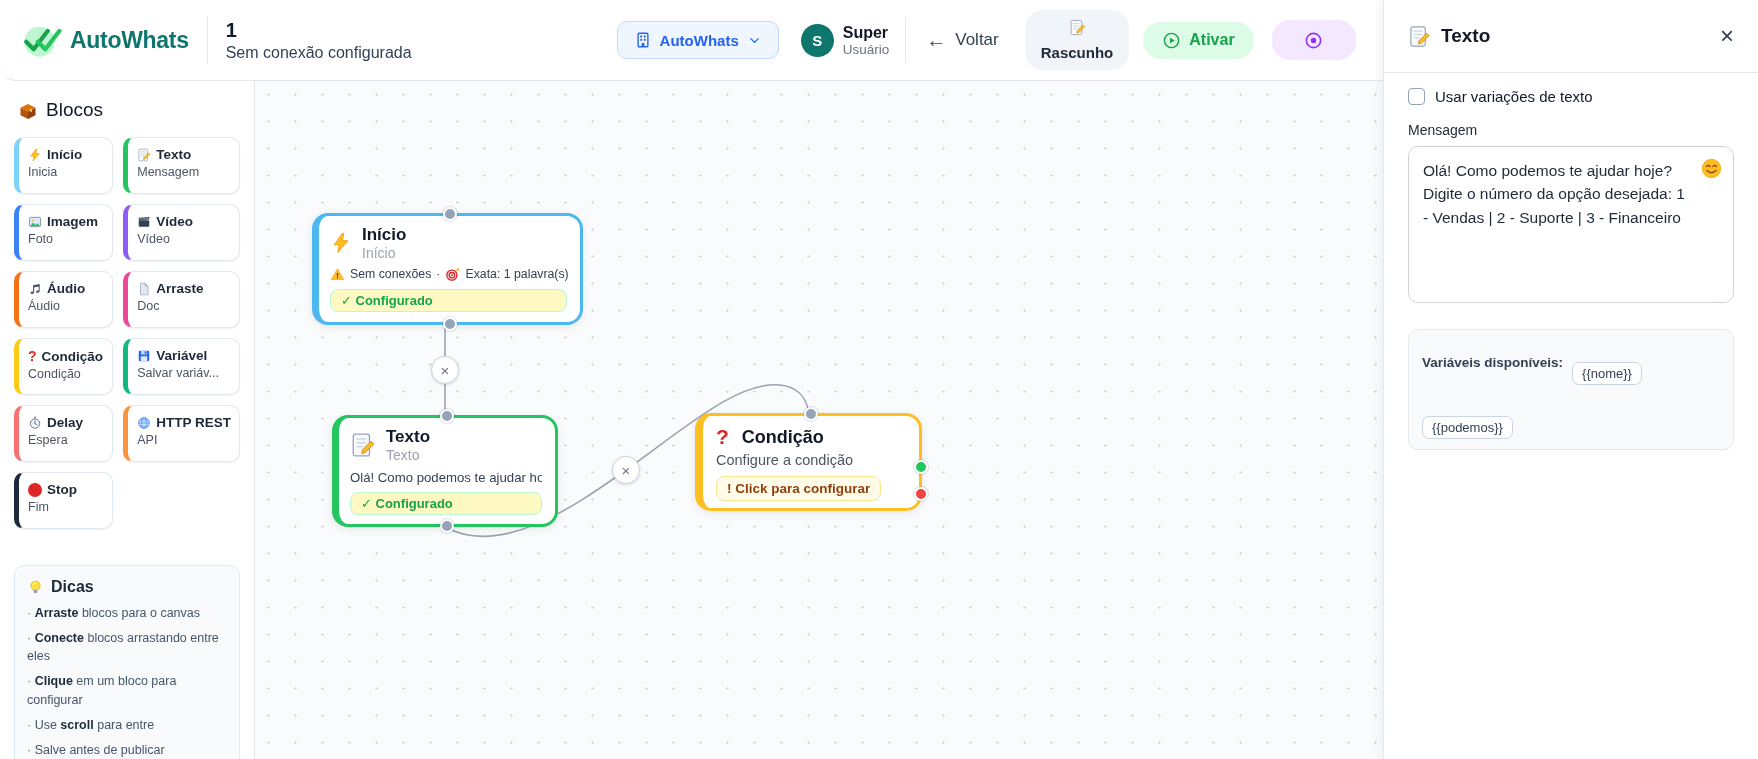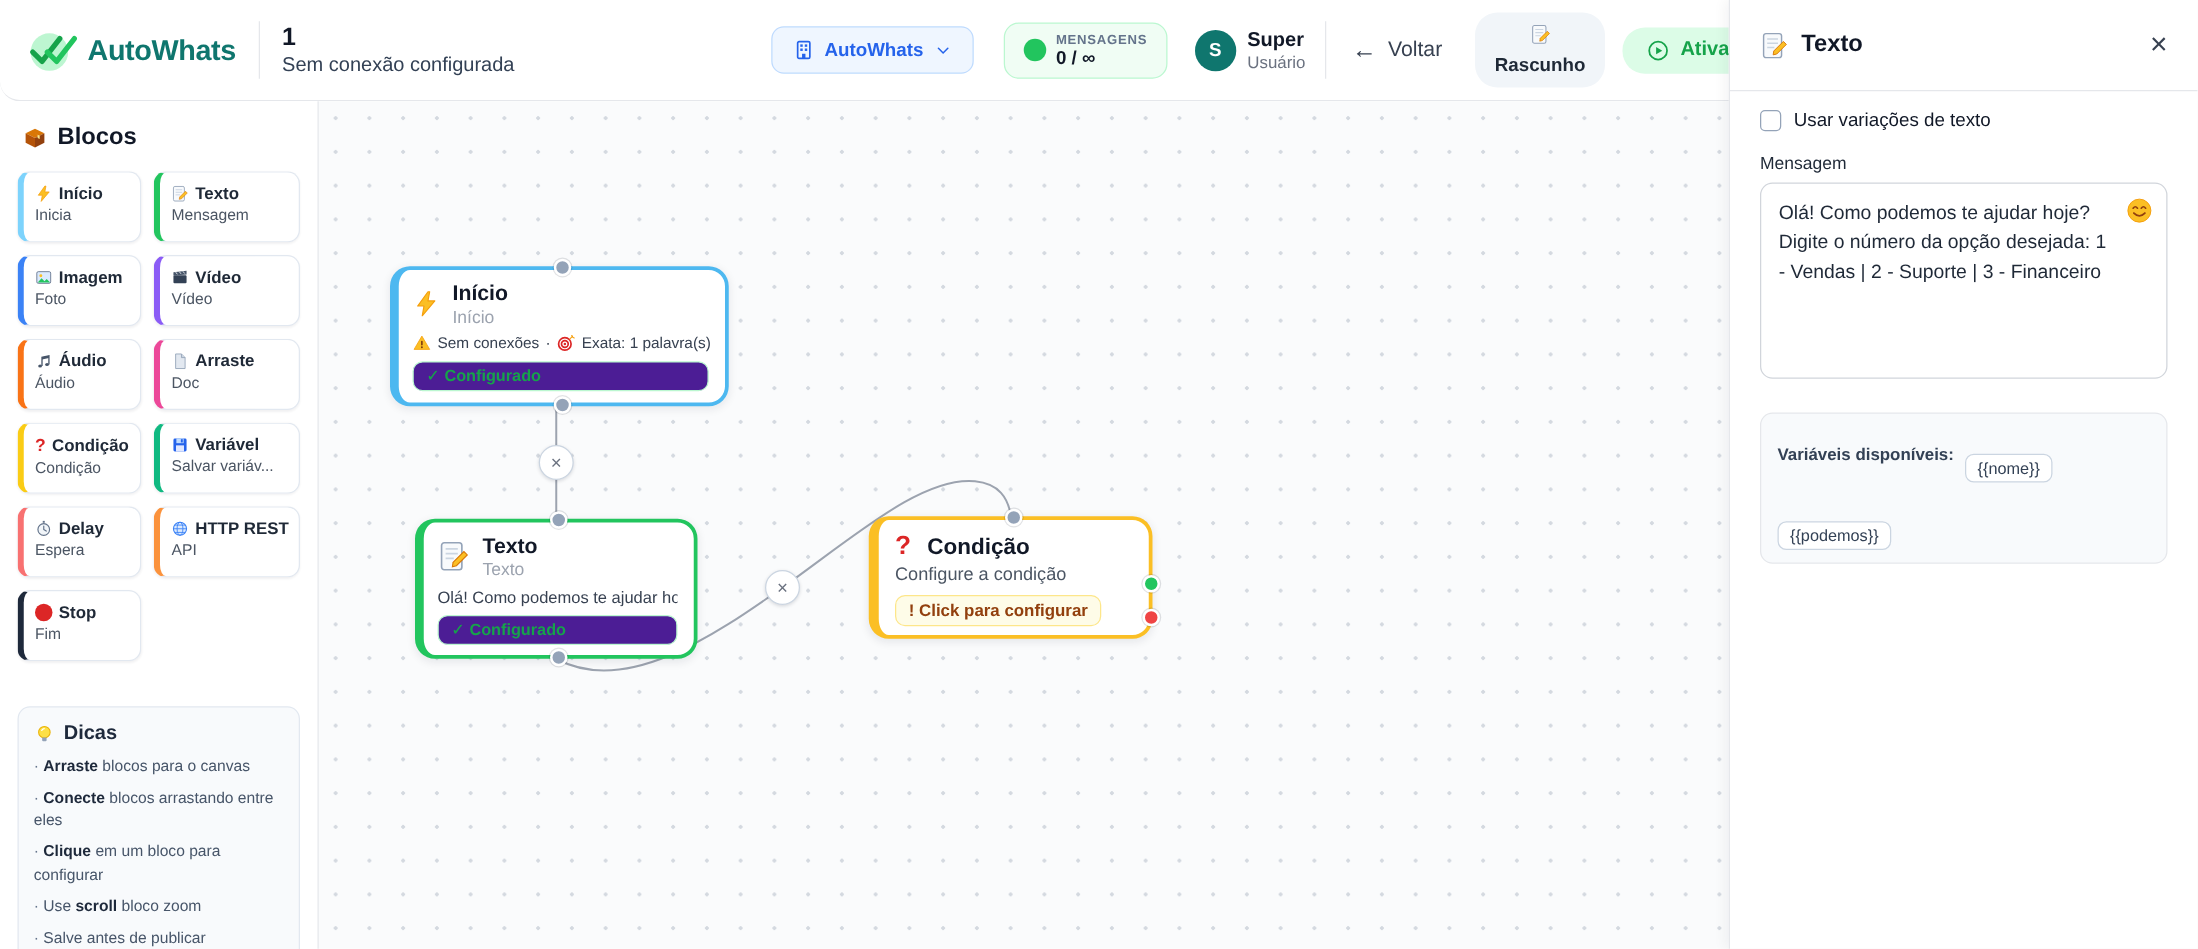--- a/index.html
+++ b/index.html
@@ -28,21 +28,21 @@
   .user-role { font-size:13.5px; color:#6b7280; }
   .back { display:flex; align-items:center; gap:9px; margin-left:20px; font-size:17px; color:#374151; cursor:pointer; flex:none;}
   .back-arrow { font-size:20px; line-height:1; }
   .draft-pill { margin-left:26px; background:#f1f5f9; border-radius:18px; color:#1f2937; font-weight:700;flex-direction:column; }
   .activate-pill { margin-left:14px; background:#dcfce7; border-radius:18px; color:#16a34a; font-weight:700; font-size:16px; padding:9px 19px;}
   .preview-pill { margin-left:18px; background:#f3e8ff; border-radius:18px; color:#9333ea; width:84px; height:40px; justify-content:center;}
 
   
   .sidebar { position:absolute; top:81px; left:0; width:255px; bottom:0; background:#fff;
     border-right:1px solid #e5e7eb; padding:18px 14px; z-index:4; }
-  .sb-title { display:flex; align-items:center; gap:8px; font-size:19px; font-weight:700; margin:0 0 16px 4px; }
+  .sb-title { display:flex; align-items:flex-end; gap:8px; font-size:19px; font-weight:400; margin:0 0 16px 4px; }
   .blocks { display:grid; grid-template-columns:1fr 1fr; gap:10px; }
   .block { --accent:#ccc; background:#fff; border:1px solid #e2e8f0; border-left:5px solid var(--accent);
     border-radius:10px; padding:9px 8px 8px 9px; min-height:57px; cursor:grab;
     box-shadow:0 1px 2px rgba(15,23,42,.06); }
   .block-title { display:flex; align-items:center; gap:5px; font-size:13.5px; font-weight:700; color:#1f2937; white-space:nowrap;}
   .block-sub { font-size:12.5px; color:#4b5563; margin-top:3px; white-space:nowrap; overflow:hidden; }
   .qmark { color:#dc2626; font-weight:800; font-size:14px; }
   .stop-dot { width:14px; height:14px; border-radius:50%; background:#dc2626; display:inline-block; }
   .tips { margin-top:36px; background:#f8fafc; border:1px solid #e2e8f0; border-radius:10px; padding:12px 12px 14px; }
   .tips-title { display:flex; align-items:center; gap:7px; font-size:16px; font-weight:800; color:#1e293b; margin-bottom:8px; }
@@ -55,21 +55,21 @@
     background-image:radial-gradient(circle,#d4d9e0 1.3px,transparent 1.4px); background-size:27px 27px; z-index:1;}
   .edges { position:absolute; inset:0; pointer-events:none; }
   .node { position:absolute; background:#fff; border-radius:16px; box-shadow:0 2px 8px rgba(15,23,42,.09); cursor:pointer;}
   .node-inicio { left:57px; top:132px; width:271px; height:112px; border:3px solid #4db8f0; border-left-width:7px; padding:9px 13px 10px 11px;}
   .node-texto  { left:77px; top:334px; width:226px; height:112px; border:3px solid #22c55e; border-left-width:7px; padding:9px 13px 10px 11px;}
   .node-cond   { left:440px; top:332px; width:227px; height:98px; border:3px solid #fbbf24; border-left-width:8px; padding:9px 13px 10px 13px;}
   .node-head { display:flex; align-items:center; gap:10px; }
   .node-title { font-size:17px; font-weight:800; color:#111827; line-height:1.15;}
   .node-sub { font-size:14px; color:#9ca3af; }
   .node-meta { display:flex; align-items:center; gap:5px; font-size:12.3px; color:#374151; margin-top:6px; white-space:nowrap;}
-  .badge-ok { margin-top:7px; background:#4c1d95; border:1px solid #bbf7d0; border-radius:8px;
+  .badge-ok { margin-top:7px; background:#fef9c3; border:1px solid #bbf7d0; border-radius:8px;
     color:#16a34a; font-size:13px; font-weight:600; padding:3px 10px; }
   .node-preview { font-size:13.2px; color:#374151; margin-top:7px; white-space:nowrap; overflow:hidden;}
   .cond-title { font-size:18px; font-weight:800; }
   .cond-q { color:#dc2626; font-weight:800; font-size:21px; }
   .cond-sub { font-size:14.5px; color:#4b5563; margin-top:3px; }
   .badge-warn { margin-top:8px; background:#fefce8; border:1px solid #fde68a; border-radius:8px;
     color:#92400e; font-size:13.5px; font-weight:600; padding:4px 10px; display:inline-block;}
   .handle { position:absolute; width:14px; height:14px; border-radius:50%; background:#94a3b8;
     border:2.5px solid #fff; box-shadow:0 0 0 1px rgba(15,23,42,.12); }
   .h-top { top:-9px; left:50%; transform:translateX(-50%); }
@@ -225,27 +225,20 @@
   <div class="pill instance-pill">
     <svg class="icn" width="18" height="18">
         <use href="#i-building"></use>
       </svg>
     <span>AutoWhats</span>
     <svg class="icn" width="15" height="15">
         <use href="#i-chev"></use>
       </svg>
   </div>
 
-  <div class="pill msgs-pill">
-    <span class="msgs-dot"></span>
-    <span>
-      <div class="msgs-label">MENSAGENS</div>
-      <div class="msgs-value">0 / ∞</div>
-    </span>
-  </div>
 
   <div class="user">
     <div class="avatar">S</div>
     <div>
       <div class="user-name">Super</div>
       <div class="user-role">Usuário</div>
     </div>
   </div>
   <div class="vdiv" style="margin:0 0 0 16px;"></div>
 
@@ -384,21 +377,21 @@
   <div class="tips">
     <div class="tips-title">
       <svg class="icn" width="17" height="17">
           <use href="#i-bulb"></use>
         </svg>
       <span>Dicas</span>
     </div>
     <div class="tip"><span></span><b>Arraste</b><span> blocos para o canvas</span></div>
     <div class="tip"><span></span><b>Conecte</b><span> blocos arrastando entre eles</span></div>
     <div class="tip"><span></span><b>Clique</b><span> em um bloco para configurar</span></div>
-    <div class="tip"><span>Use </span><b>scroll</b><span> bloco zoom</span></div>
+    <div class="tip"><span>Use </span><b>scroll</b><span> para entre</span></div>
     <div class="tip"><span>Salve antes de publicar</span><b></b><span></span></div>
   </div>
 </div>
 
 <div class="canvas">
   <svg class="edges" width="1503" height="678" viewBox="0 0 1503 678">
     <path d="M190 244 V 334" stroke="#9ca3af" stroke-width="1.6" fill="none"></path>
     <path d="M190 446 C 245 476, 316 428, 371 389 C 430 347, 483 300, 525 304 C 545 306, 551 318, 553.5 330" stroke="#9ca3af" stroke-width="1.6" fill="none"></path>
   </svg>
 

